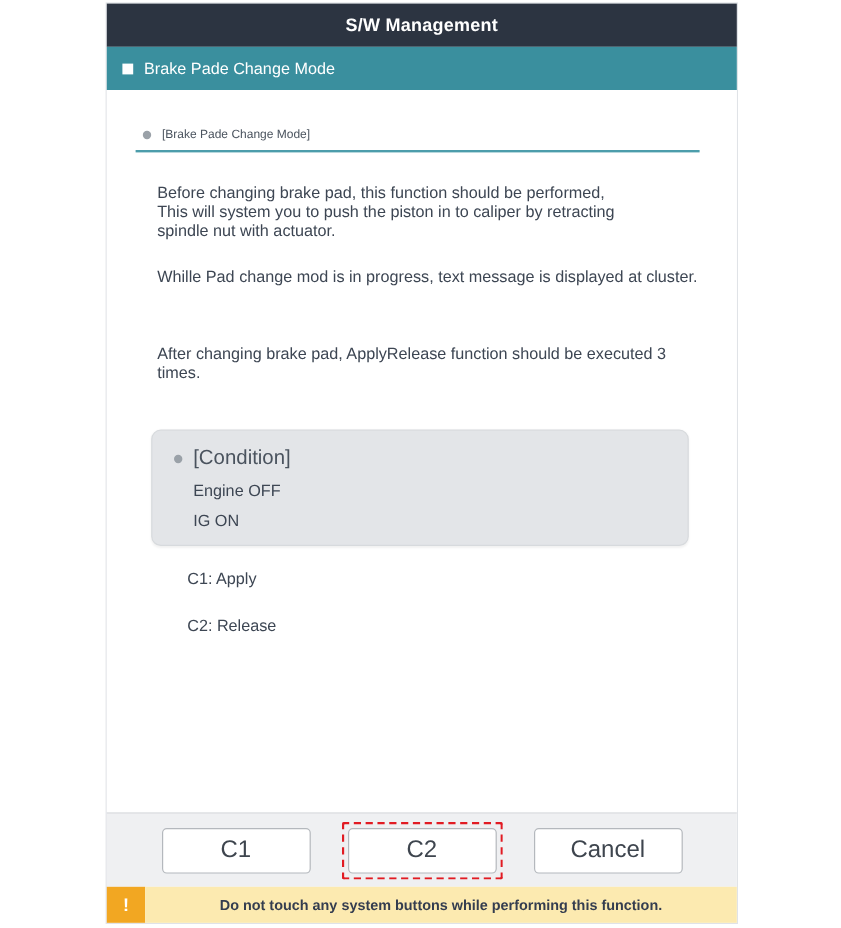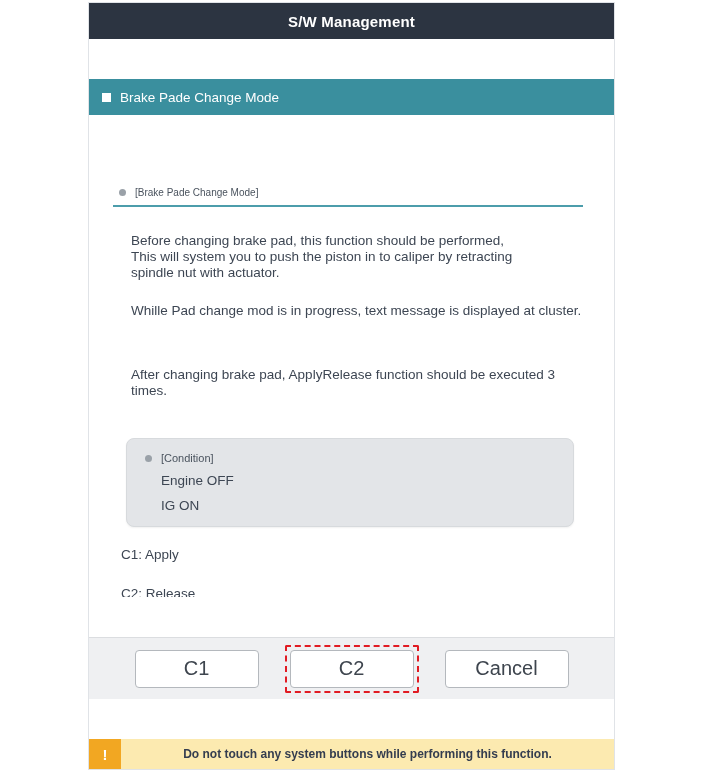--- a/index.html
+++ b/index.html
@@ -10,21 +10,20 @@
     overflow: hidden;
   }
   .window {
     position: absolute;
     left: 88px; top: 2px;
     width: 527px; height: 768px;
     background: #ffffff;
     border: 1px solid #e0e3e7;
     display: flex;
     flex-direction: column;
-    gap: 40px;
   }
   
   .titlebar {
     height: 36px;
     flex: 0 0 36px;
     background: #2c3441;
     color: #ffffff;
     display: flex;
     align-items: center;
     justify-content: center;
@@ -87,32 +86,32 @@
     width: 448px;
     background: #e3e5e8;
     border: 1px solid #d7dadd;
     border-radius: 8px;
     padding: 13px 20px 12px 18px;
     box-shadow: 0 1px 2px rgba(0,0,0,0.06);
   }
   .condition-title {
     display: flex;
     align-items: center;
-    font-size: 11px;
+    font-size: 17px;
     color: #4a535e;
   }
   .condition-item {
     margin-top: 8px;
     margin-left: 16px;
     font-size: 13.5px;
     color: #3d4653;
     line-height: 17px;
   }
   .note {
-    margin-left: 32px;
+    margin-left: 67px;
     font-size: 13.5px;
     color: #3d4653;
     line-height: 17px;
   }
   .note-1 { margin-top: 19px; }
   .note-2 { margin-top: 22px; }
   
   .footer {
     flex: 0 0 62px;
     background: #eff0f2;

